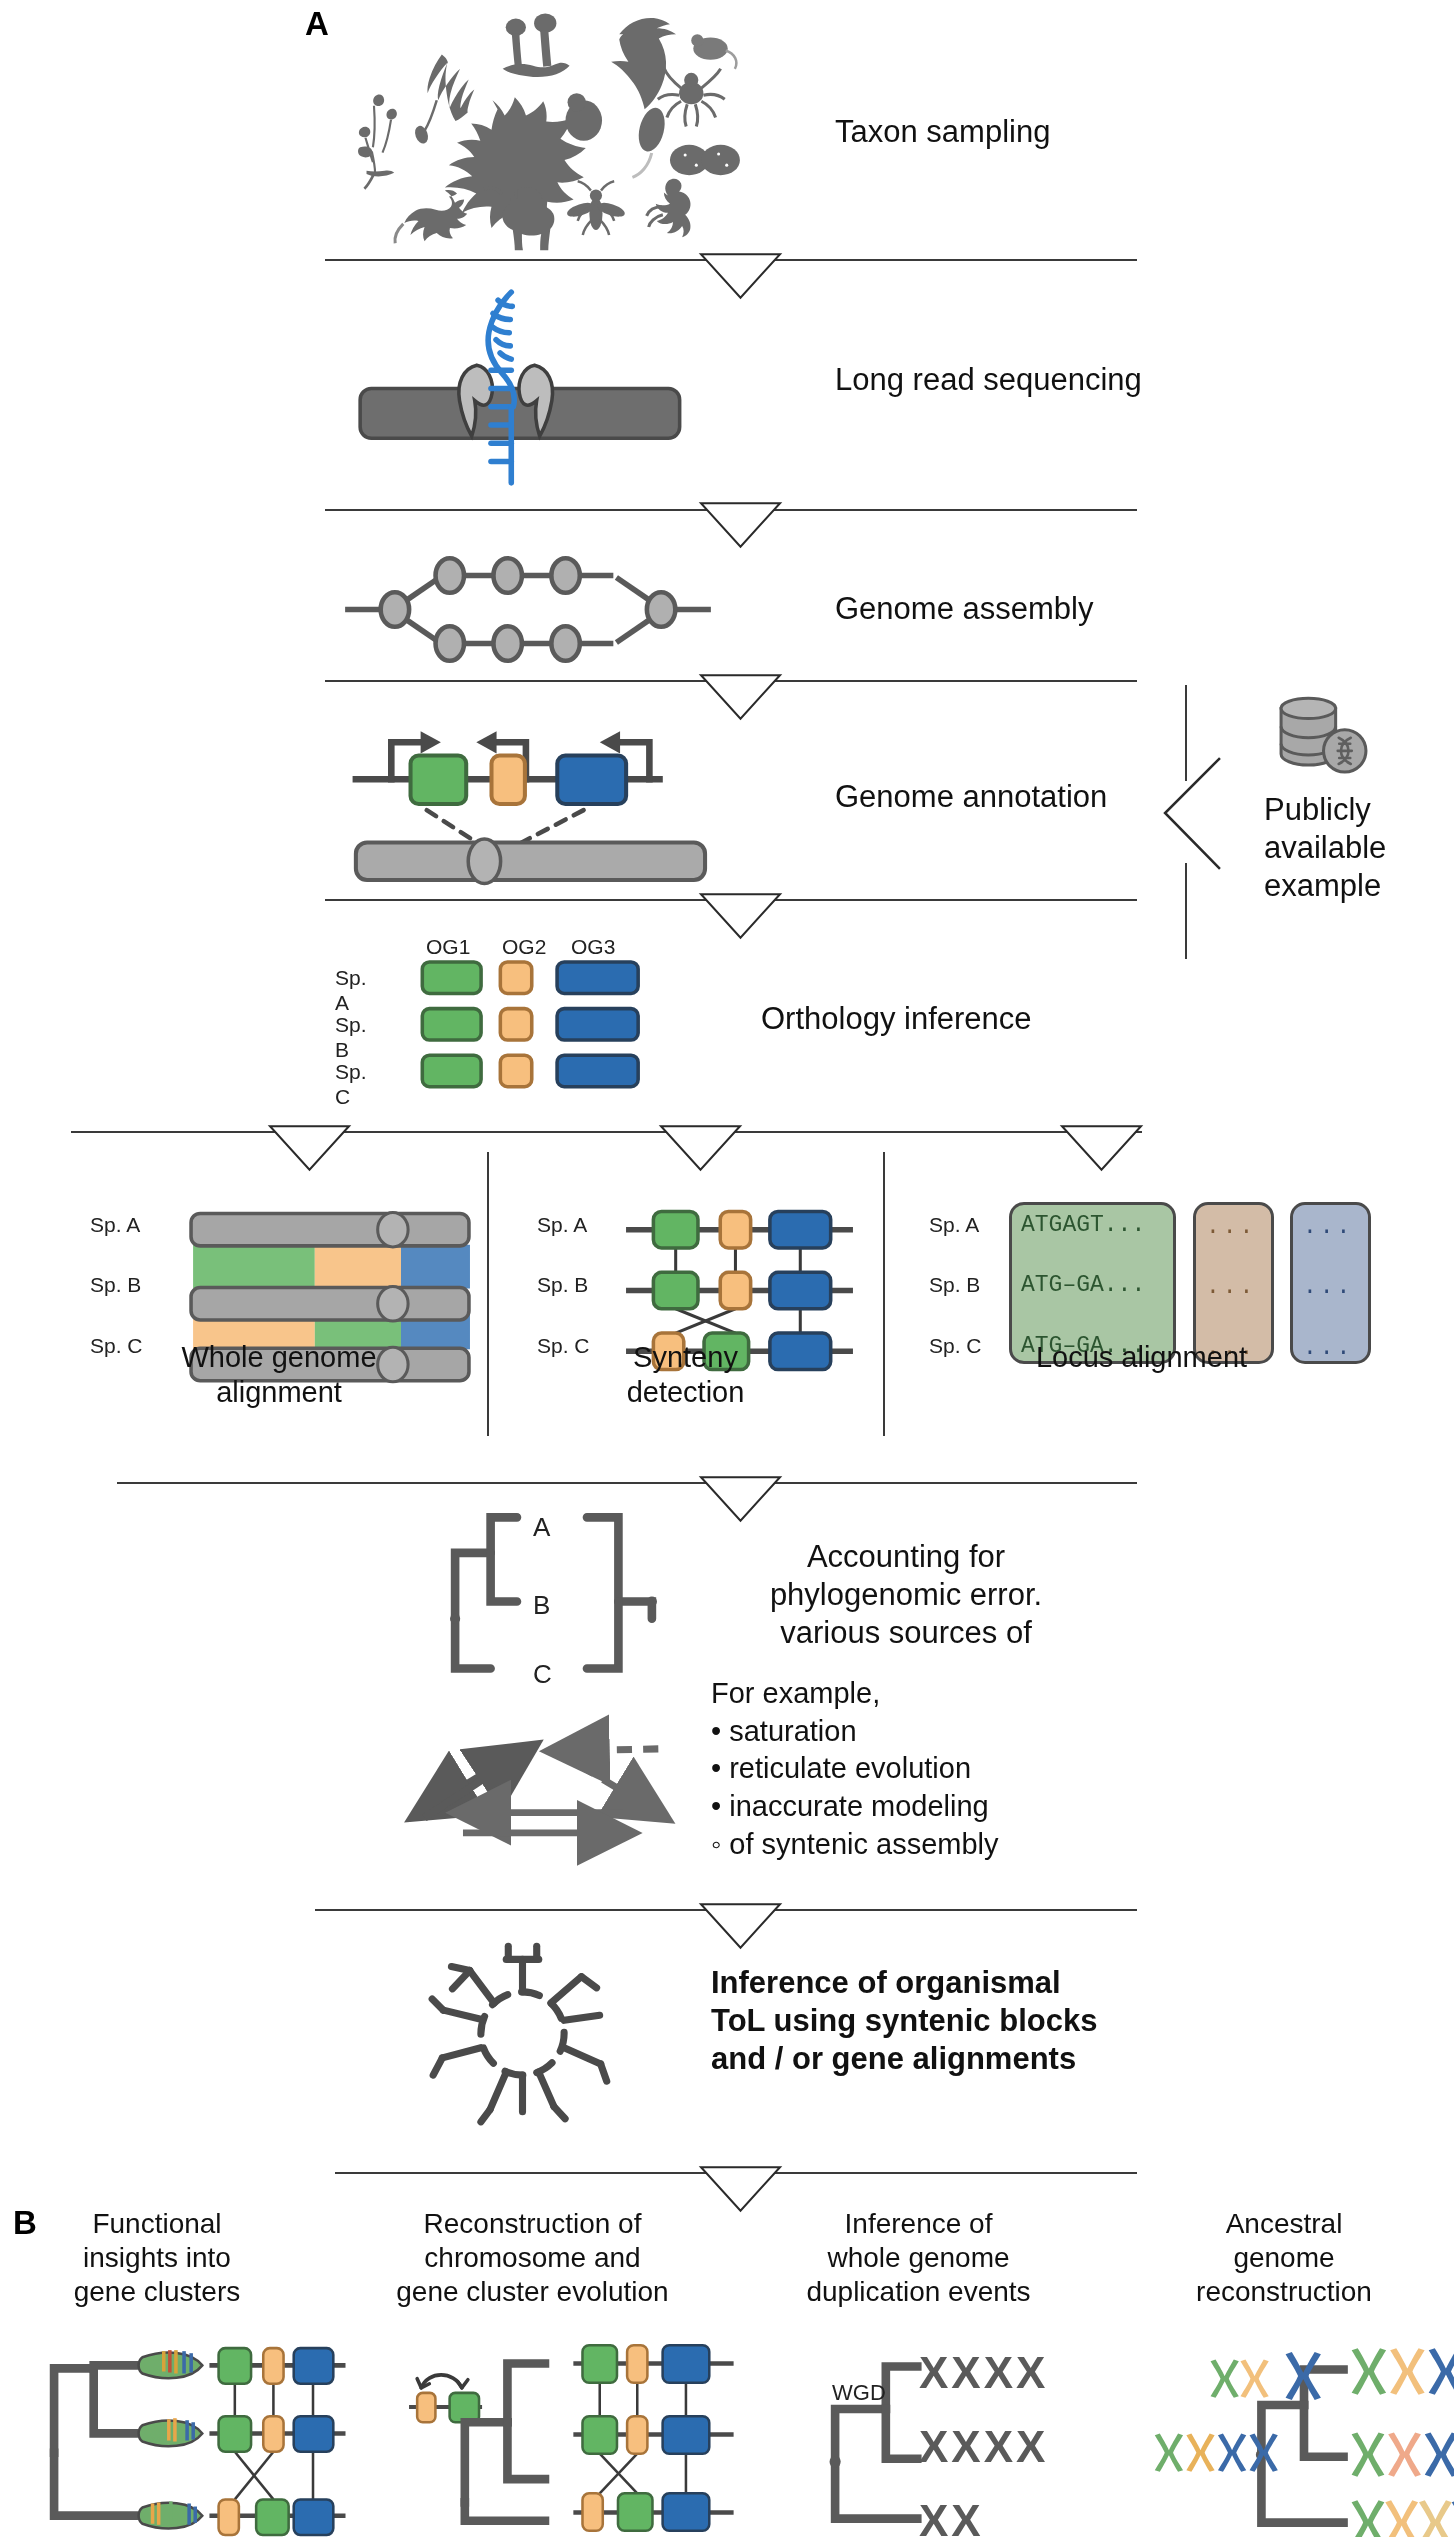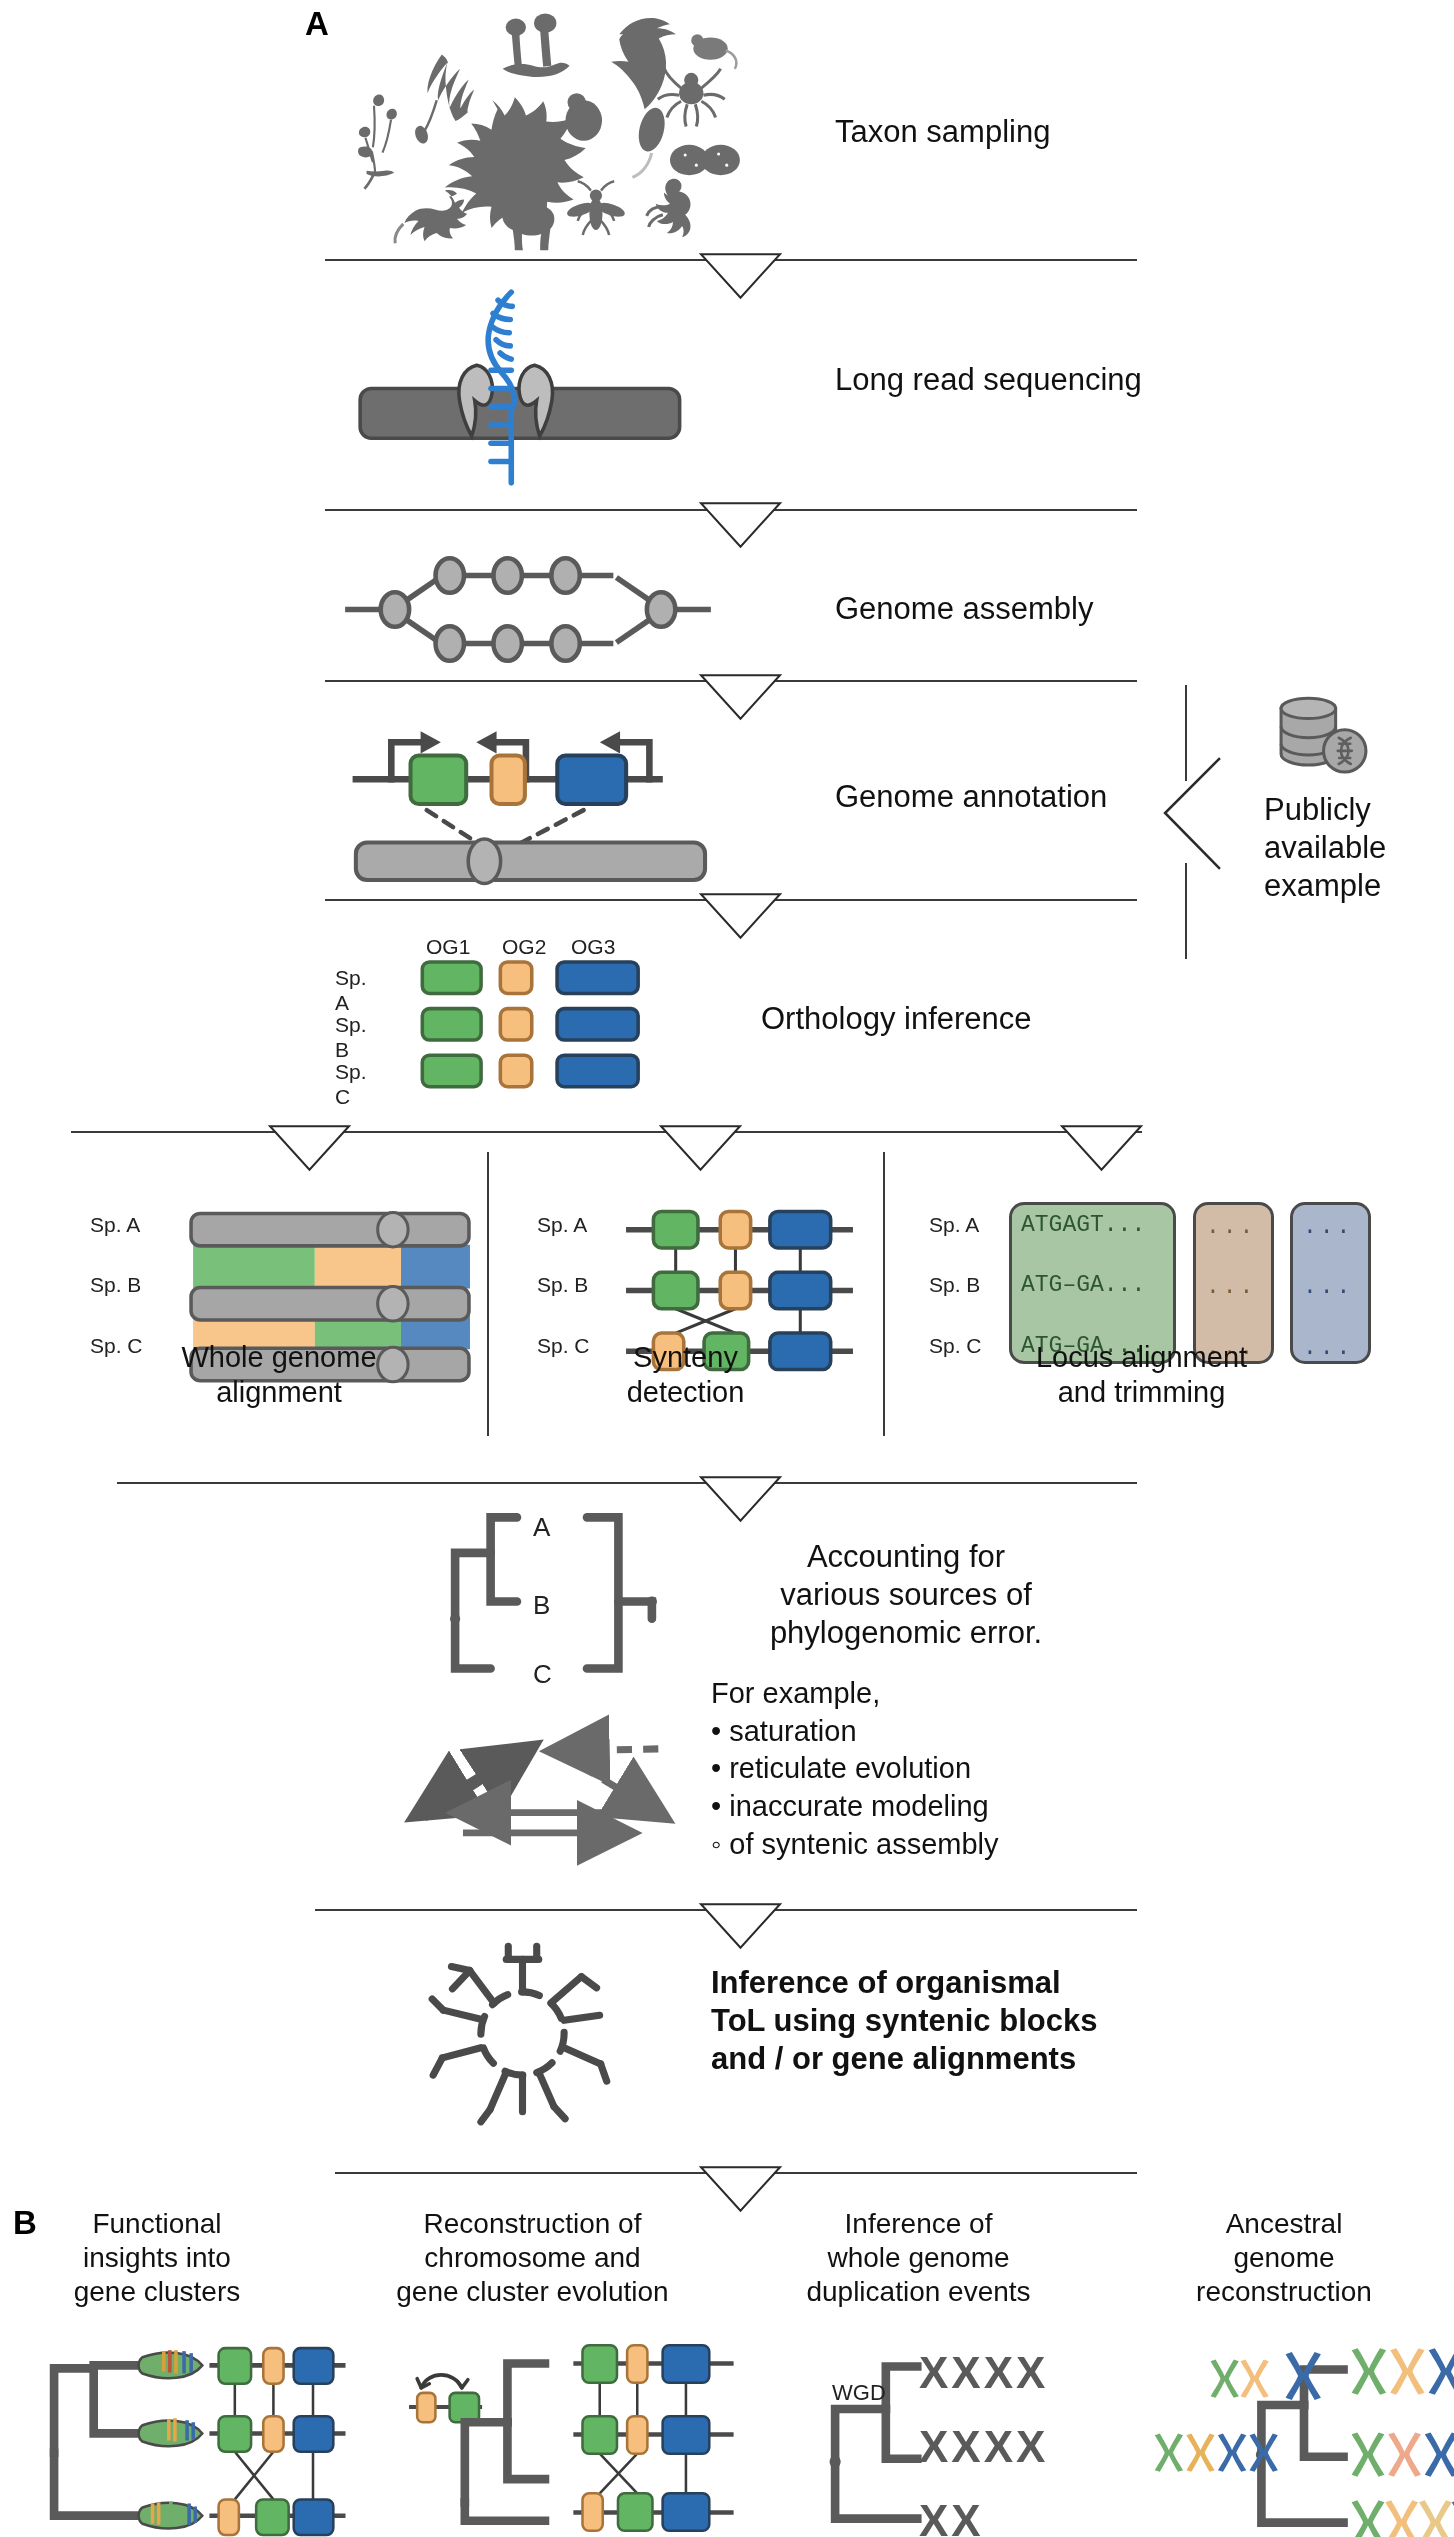--- a/index.html
+++ b/index.html
@@ -422,21 +422,20 @@
 <div class="abs mono" style="left:1206px;top:1274px;font-size:23px;color:#7d5a36;letter-spacing:3px;">...</div>
 <div class="abs mono" style="left:1206px;top:1335px;font-size:23px;color:#7d5a36;letter-spacing:3px;">...</div>
 
 <div class="abs" style="left:1290px;top:1202px;width:81px;height:162px;border-radius:15px;background:#a9b6cc;border:3.6px solid #4a4a4a;box-sizing:border-box;"></div>
 <div class="abs mono" style="left:1303px;top:1214px;font-size:23px;color:#2f4a78;letter-spacing:3px;">...</div>
 <div class="abs mono" style="left:1303px;top:1274px;font-size:23px;color:#2f4a78;letter-spacing:3px;">...</div>
 <div class="abs mono" style="left:1303px;top:1335px;font-size:23px;color:#2f4a78;letter-spacing:3px;">...</div>
 
 <div class="abs col-caption" style="left:908px;top:1340px;width:467px;">
   <div>Locus alignment</div>
-  <div>and trimming</div>
 </div>
 
 <div class="abs divider" style="left:117px;top:1482px;width:1020px;"></div>
 <div class="abs" style="left:700px;top:1474px;">
 <svg width="81" height="49" viewBox="0 0 160 96">
       <path d="M2 6 L158 6 L80 92 Z" fill="#ffffff" stroke="#2a2a2a" stroke-width="4"></path>
     </svg>
 </div>
 
 <div class="abs" style="left:447px;top:1502px;">
@@ -455,22 +454,22 @@
   <circle cx="16" cy="230" r="10" fill="#5a5a5a"></circle>
   <circle cx="404" cy="196" r="10" fill="#5a5a5a"></circle>
 </svg>
 </div>
 <div class="abs small-label" style="left:533px;top:1512px;font-size:26px;">A</div>
 <div class="abs small-label" style="left:533px;top:1590px;font-size:26px;">B</div>
 <div class="abs small-label" style="left:533px;top:1659px;font-size:26px;">C</div>
 
 <div class="abs step-label" style="left:688px;top:1538px;text-align:center;width:436px;">
   <div>Accounting for</div>
+  <div>phylogenomic error.</div>
   <div>various sources of</div>
-  <div>phylogenomic error.</div>
 </div>
 
 <div class="abs" style="left:406px;top:1675px;">
 <svg width="284" height="167" viewBox="0 0 560 330">
   <defs>
     <marker id="ah" markerWidth="10" markerHeight="10" refX="7" refY="5" orient="auto">
       <path d="M0 0 L10 5 L0 10 z" fill="#5a5a5a"></path>
     </marker>
     <marker id="ah2" markerWidth="10" markerHeight="10" refX="7" refY="5" orient="auto">
       <path d="M0 0 L10 5 L0 10 z" fill="#6a6a6a"></path>

